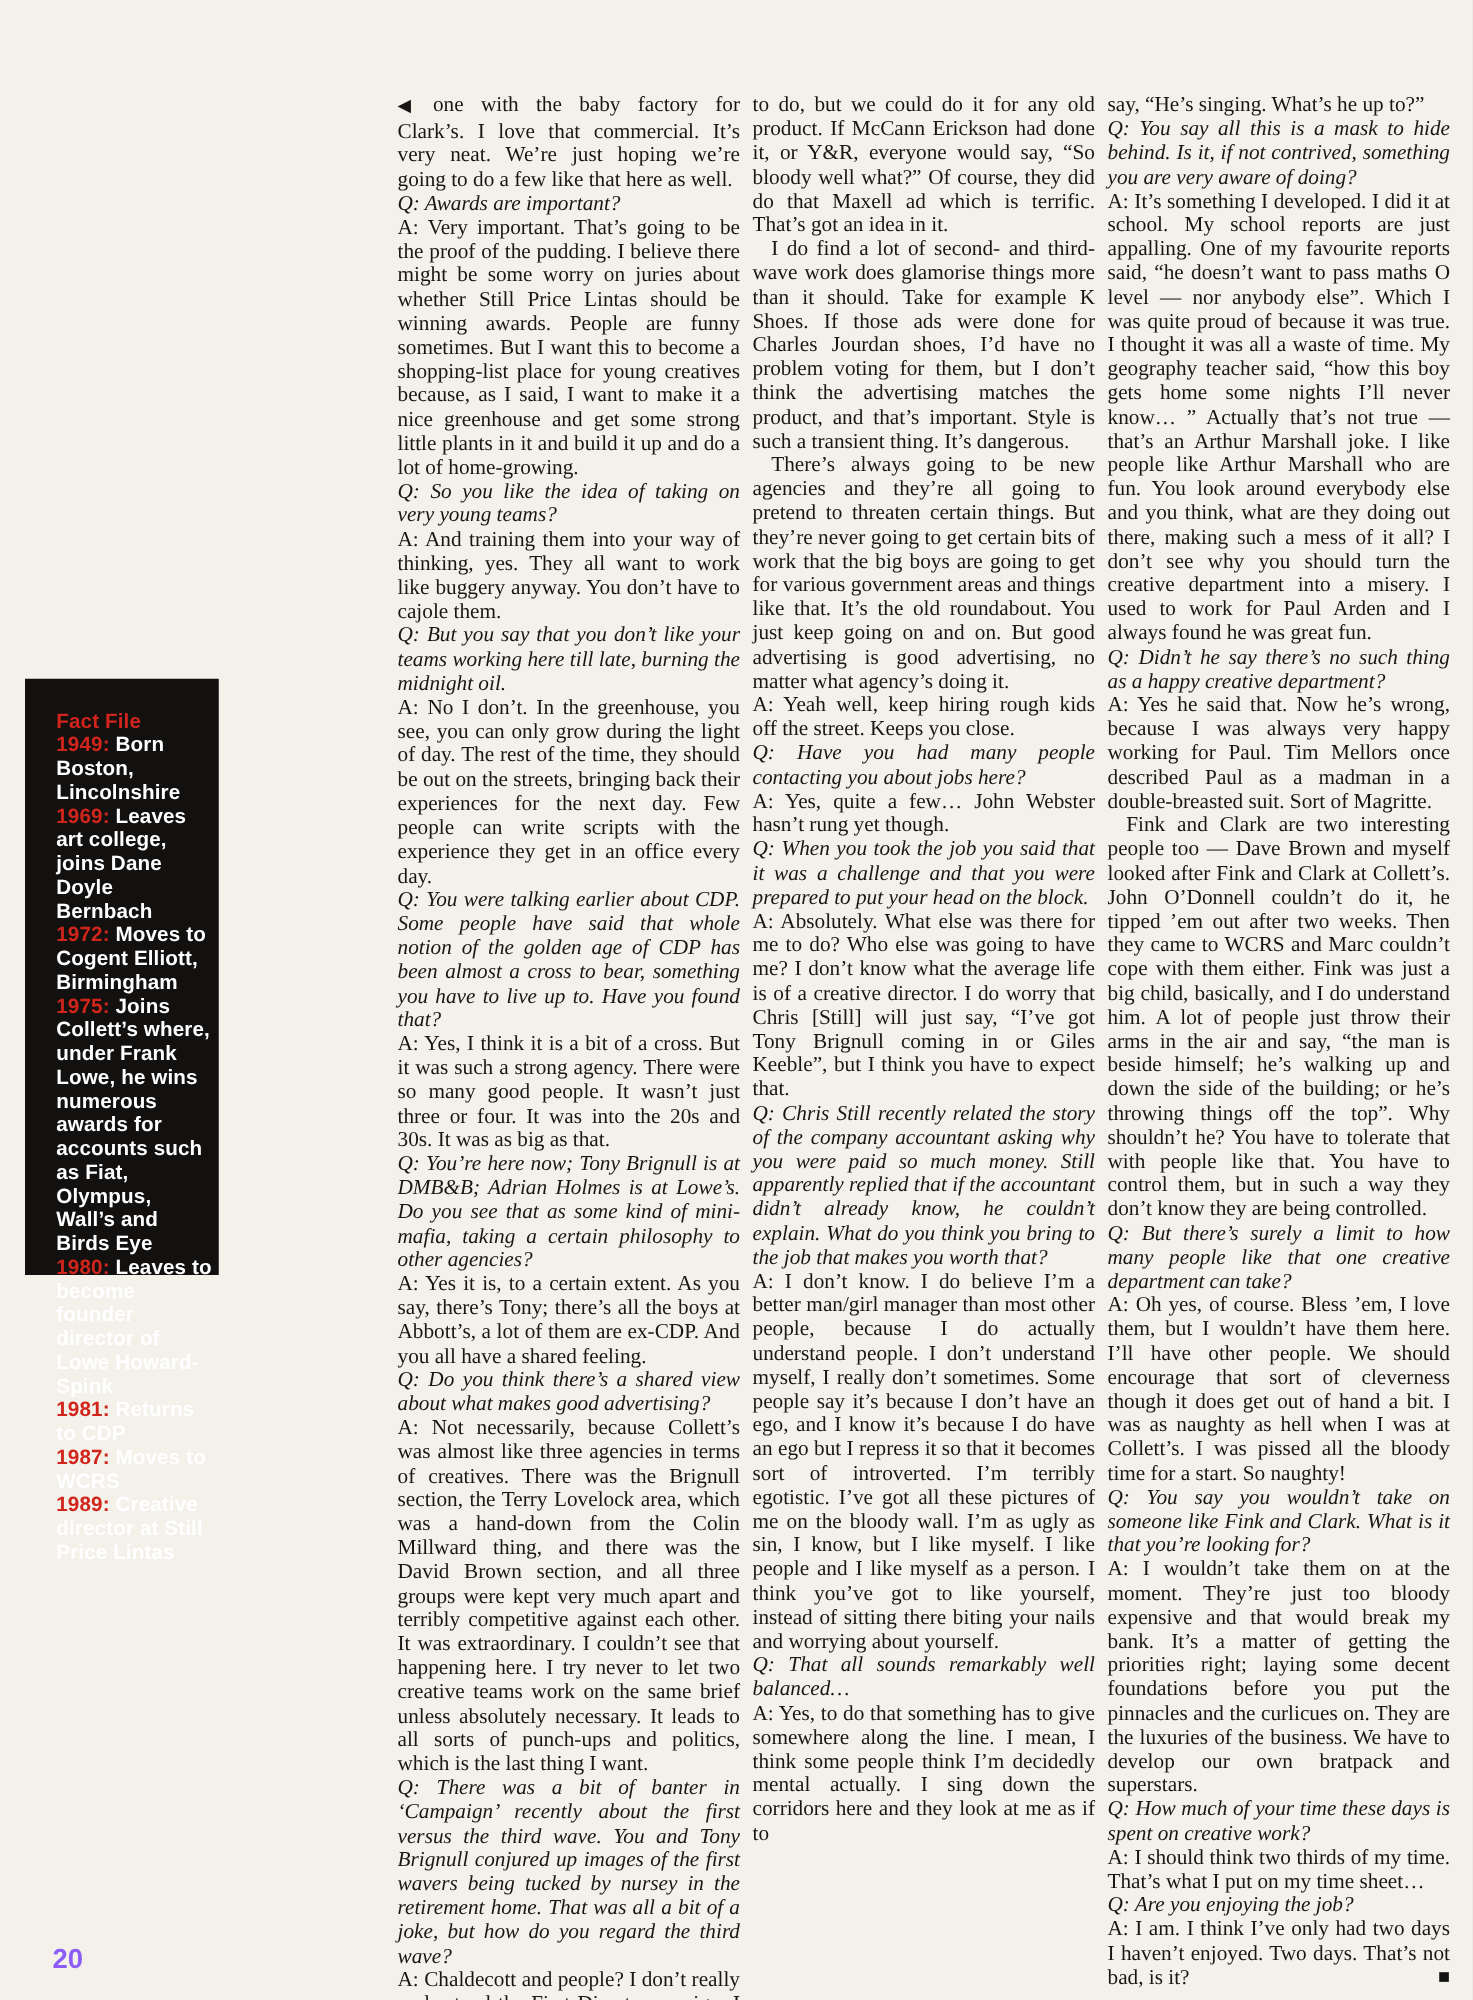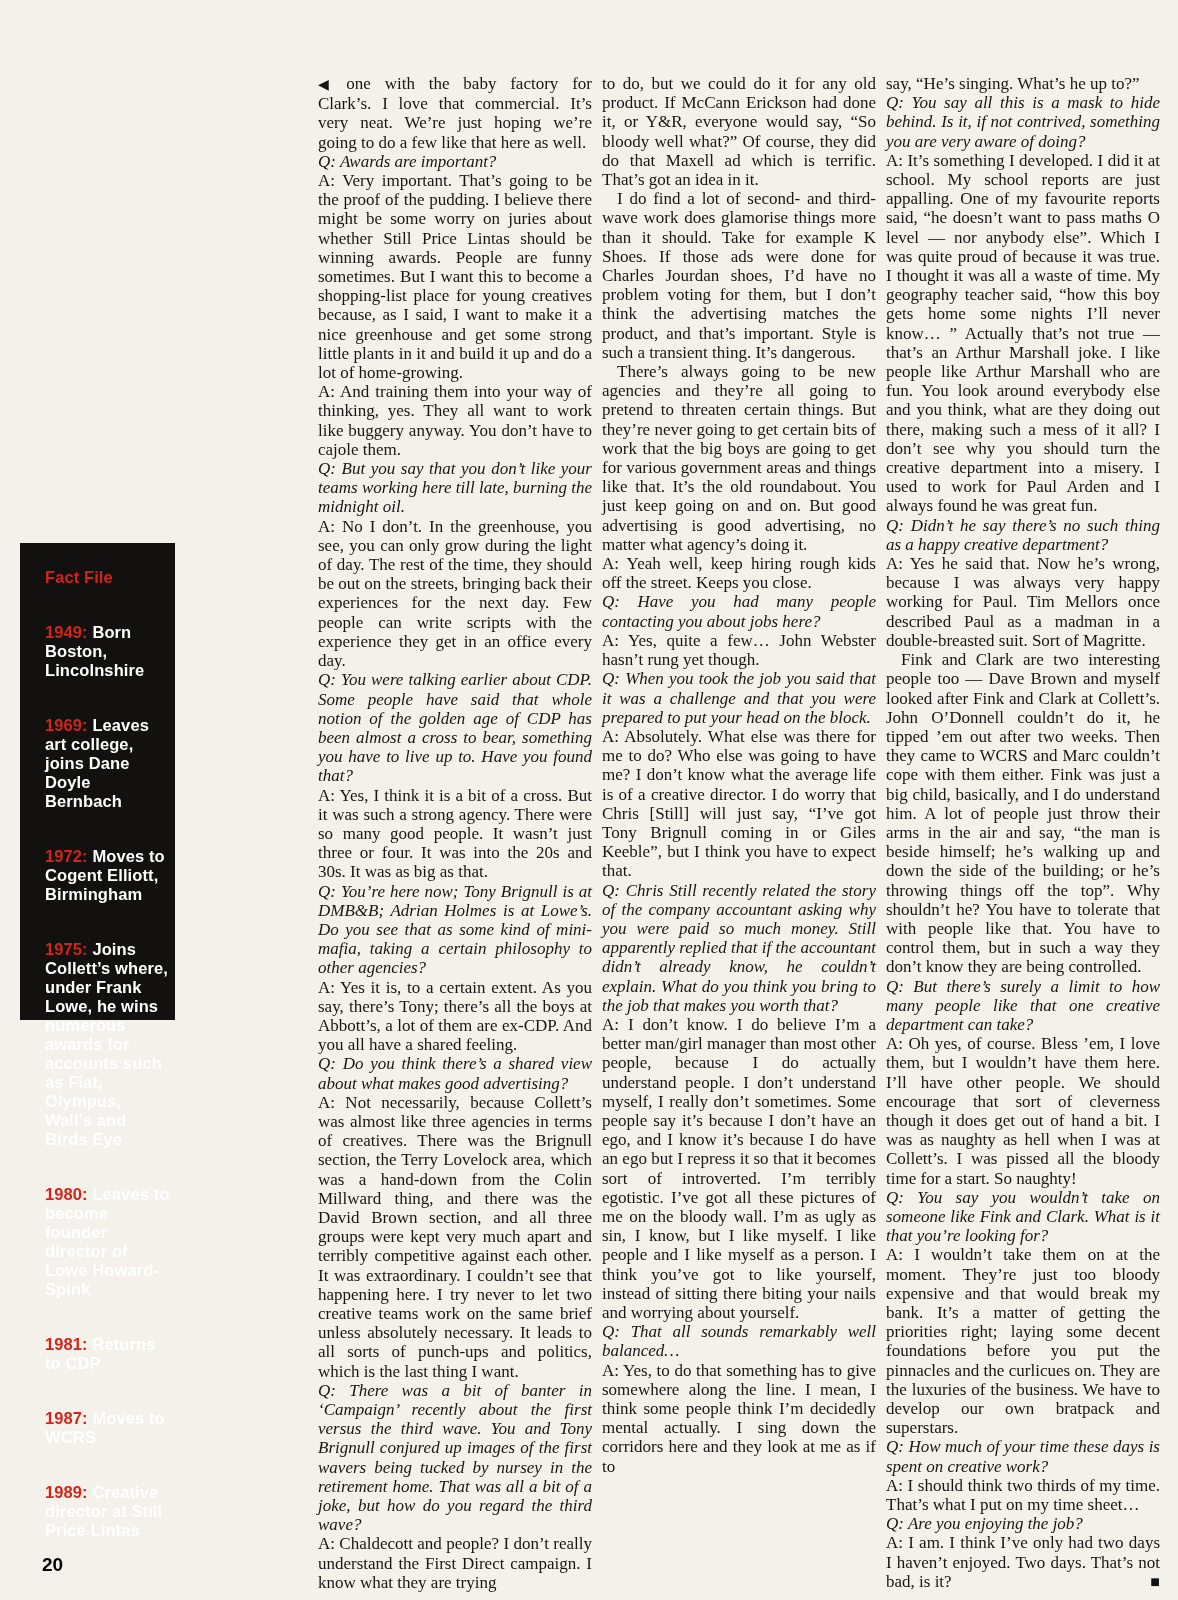--- a/index.html
+++ b/index.html
@@ -58,32 +58,32 @@
     background: #121110;
     box-sizing: border-box;
     padding: 25px 4px 0 25px;
     font-family: "Liberation Sans", "DejaVu Sans", sans-serif;
     font-weight: bold;
     font-size: 16.5px;
     line-height: 19px;
     letter-spacing: 0.1px;
   }
   .ff-title { color: var(--ff-red, #d1251c); }
-  .ff-entry { color: var(--ff-white, #ffffff); margin-top: 36px; }
+  .ff-entry { color: var(--ff-white, #ffffff); }
   .ff-year  { color: var(--ff-red, #d1251c); }
 
   
   .page-number {
     position: absolute;
     left: 42px;
     top: 1554px;
     font-family: "Liberation Sans", "DejaVu Sans", sans-serif;
     font-weight: bold;
-    font-size: 19px;
-    color: #000000;
+    font-size: 22px;
+    color: #8b5cf6;
   }
 </style>
 </head>
 <body>
 
 <div class="page">
 
   <div class="factfile" style="background: rgb(18, 17, 16);">
     <div class="ff-title">Fact File</div>
     <div>
@@ -96,20 +96,21 @@
         <div class="ff-entry"><span class="ff-year">1987:</span> Moves to WCRS</div>
         <div class="ff-entry"><span class="ff-year">1989:</span> Creative director at Still Price Lintas</div>
       </div>
   </div>
 
   <div class="columns">
       <div class="col">
         <p class="body"><span class="cont-marker">◀</span>one with the baby factory for Clark’s. I love that commercial. It’s very neat. We’re just hoping we’re going to do a few like that here as well.</p>
         <p class="q">Q: Awards are important?</p>
         <p class="a">A: Very important. That’s going to be the proof of the pudding. I believe there might be some worry on juries about whether Still Price Lintas should be winning awards. People are funny sometimes. But I want this to become a shopping-list place for young creatives because, as I said, I want to make it a nice greenhouse and get some strong little plants in it and build it up and do a lot of home-growing.</p>
+        <p class="q">Q: So you like the idea of taking on very young teams?</p>
         <p class="a">A: And training them into your way of thinking, yes. They all want to work like buggery anyway. You don’t have to cajole them.</p>
         <p class="q">Q: But you say that you don’t like your teams working here till late, burning the midnight oil.</p>
         <p class="a">A: No I don’t. In the greenhouse, you see, you can only grow during the light of day. The rest of the time, they should be out on the streets, bringing back their experiences for the next day. Few people can write scripts with the experience they get in an office every day.</p>
         <p class="q">Q: You were talking earlier about CDP. Some people have said that whole notion of the golden age of CDP has been almost a cross to bear, something you have to live up to. Have you found that?</p>
         <p class="a">A: Yes, I think it is a bit of a cross. But it was such a strong agency. There were so many good people. It wasn’t just three or four. It was into the 20s and 30s. It was as big as that.</p>
         <p class="q">Q: You’re here now; Tony Brignull is at DMB&amp;B; Adrian Holmes is at Lowe’s. Do you see that as some kind of mini-mafia, taking a certain philosophy to other agencies?</p>
         <p class="a">A: Yes it is, to a certain extent. As you say, there’s Tony; there’s all the boys at Abbott’s, a lot of them are ex-CDP. And you all have a shared feeling.</p>
         <p class="q">Q: Do you think there’s a shared view about what makes good advertising?</p>
         <p class="a">A: Not necessarily, because Collett’s was almost like three agencies in terms of creatives. There was the Brignull section, the Terry Lovelock area, which was a hand-down from the Colin Millward thing, and there was the David Brown section, and all three groups were kept very much apart and terribly competitive against each other. It was extraordinary. I couldn’t see that happening here. I try never to let two creative teams work on the same brief unless absolutely necessary. It leads to all sorts of punch-ups and politics, which is the last thing I want.</p>
         <p class="q">Q: There was a bit of banter in ‘Campaign’ recently about the first versus the third wave. You and Tony Brignull conjured up images of the first wavers being tucked by nursey in the retirement home. That was all a bit of a joke, but how do you regard the third wave?</p>

